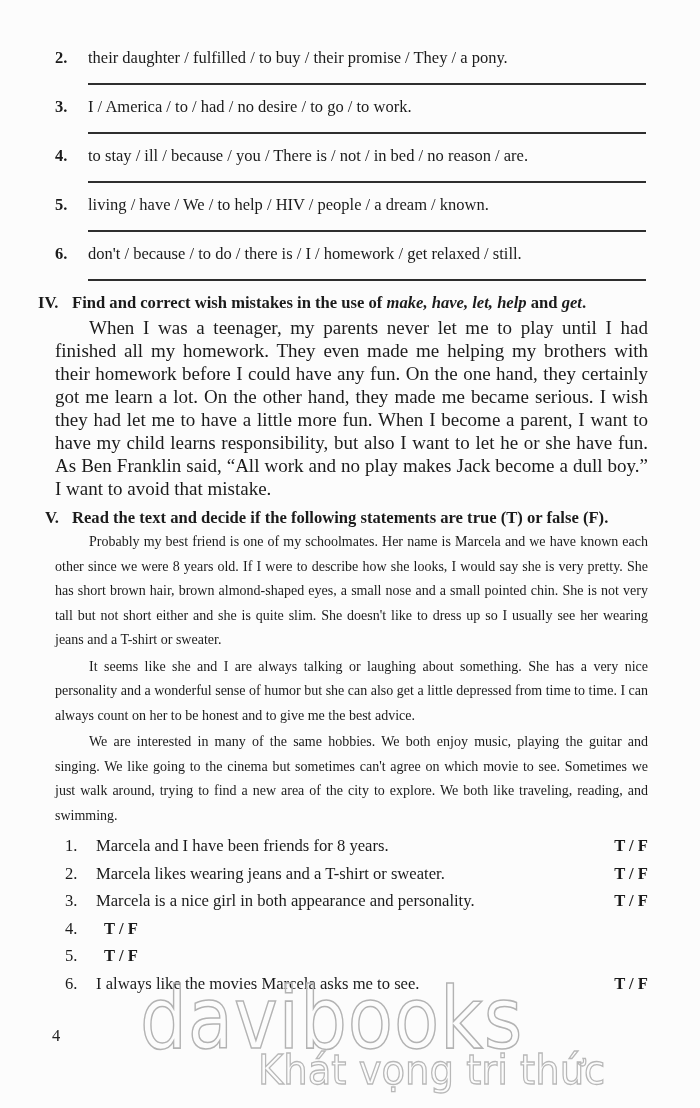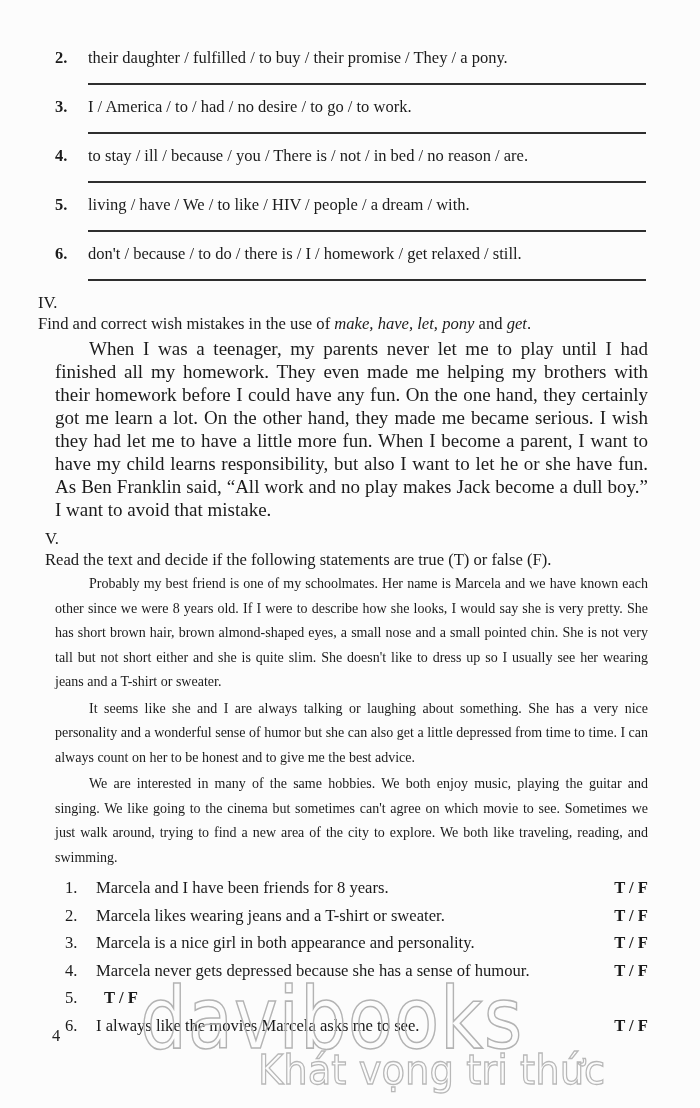--- a/index.html
+++ b/index.html
@@ -14,21 +14,21 @@
   .page{position:absolute;inset:0;}
   .content{padding:47px 52px 0 55px;}
 
   
   .ex-item{display:flex;font-size:16.5px;line-height:22px;}
   .ex-num{width:33px;font-weight:bold;flex:none;}
   .ex-text{flex:1;}
   .answer-line{height:14px;border-bottom:2px solid #2e2e2e;margin:0 2px 11px 33px;}
 
   
-  .section-heading{display:flex;font-weight:normal;font-size:16.6px;line-height:21px;flex-direction:column;}
+  .section-heading{display:flex;font-weight:bold;font-size:16.6px;line-height:21px;}
   .sh4{margin:8px 0 0 -17px;}
   .sh5{margin:7px 0 0 -10px;}
   .sec-label{width:34px;flex:none;}
   .sh5 .sec-label{width:27px;}
   .sec-title{flex:1;}
   .sec-title em{font-style:italic;}
 
   
   .para4{font-size:19px;line-height:23px;text-align:justify;text-indent:34px;margin:3px 0 0 0;}
   .para5{font-size:14px;line-height:24.5px;text-align:justify;text-indent:34px;margin:2px 0 0 0;}
@@ -69,33 +69,33 @@
     <div class="answer-line"></div>
 
     <div class="ex-item">
       <span class="ex-num">4.</span>
       <span class="ex-text">to stay / ill / because / you  / There is / not / in bed / no reason / are.</span>
     </div>
     <div class="answer-line"></div>
 
     <div class="ex-item">
       <span class="ex-num">5.</span>
-      <span class="ex-text">living / have / We / to like / HIV / people / a dream / with.</span>
+      <span class="ex-text">living / have / We / to help / HIV / people / a dream / known.</span>
     </div>
     <div class="answer-line"></div>
 
     <div class="ex-item">
       <span class="ex-num">6.</span>
       <span class="ex-text">don't / because / to do / there is / I / homework / get relaxed / still.</span>
     </div>
     <div class="answer-line"></div>
 
     <div class="section-heading sh4">
       <span class="sec-label">IV.</span>
-      <span class="sec-title"><span>Find and correct wish mistakes in the use of </span><em>make, have, let, pony</em><span> and </span><em>get</em><span>.</span></span>
+      <span class="sec-title"><span>Find and correct wish mistakes in the use of </span><em>make, have, let, help</em><span> and </span><em>get</em><span>.</span></span>
     </div>
     <p class="para4">When I was a teenager, my parents never let me to play until I had finished all my homework. They even made me helping my brothers with their homework before I could have any fun. On the one hand, they certainly got me learn a lot. On the other hand, they made me became serious. I wish they had let me to have a little more fun. When I become a parent, I want to have my child learns responsibility, but also I want to let he or she have fun. As Ben Franklin said, “All work and no play makes Jack become a dull boy.” I want to avoid that mistake.</p>
 
     <div class="section-heading sh5">
       <span class="sec-label">V.</span>
       <span class="sec-title">Read the text and decide if the following statements are true (T) or false (F).</span>
     </div>
     <p class="para5">Probably my best friend is one of my schoolmates. Her name is Marcela and we have known each other since we were 8 years old. If I were to describe how she looks, I would say she is very pretty. She has short brown hair, brown almond-shaped eyes, a small nose and a small pointed chin. She is not very tall but not short either and she is quite slim. She doesn't like to dress up so I usually see her wearing jeans and a T-shirt or sweater.</p>
     <p class="para5">It seems like she and I are always talking or laughing about something. She has a very nice personality and a wonderful sense of humor but she can also get a little depressed from time to time. I can always count on her to be honest and to give me the best advice.</p>
     <p class="para5">We are interested in many of the same hobbies. We both enjoy music, playing the guitar and singing. We like going to the cinema but sometimes can't agree on which movie to see. Sometimes we just walk around, trying to find a new area of the city to explore. We both like traveling, reading, and swimming.</p>
@@ -111,21 +111,20 @@
         <span class="st-text">Marcela likes wearing jeans and a T-shirt or  sweater.</span>
         <span class="st-tf">T / F</span>
       </div>
       <div class="st-row">
         <span class="st-num">3.</span>
         <span class="st-text">Marcela is a nice girl in both appearance and personality.</span>
         <span class="st-tf">T / F</span>
       </div>
       <div class="st-row">
         <span class="st-num">4.</span>
-        <span class="st-text">Marcela never gets depressed because she has a sense of humour.</span>
         <span class="st-tf">T / F</span>
       </div>
       <div class="st-row">
         <span class="st-num">5.</span>
         <span class="st-tf">T / F</span>
       </div>
       <div class="st-row">
         <span class="st-num">6.</span>
         <span class="st-text">I always like the movies Marcela asks me to see.</span>
         <span class="st-tf">T / F</span>

